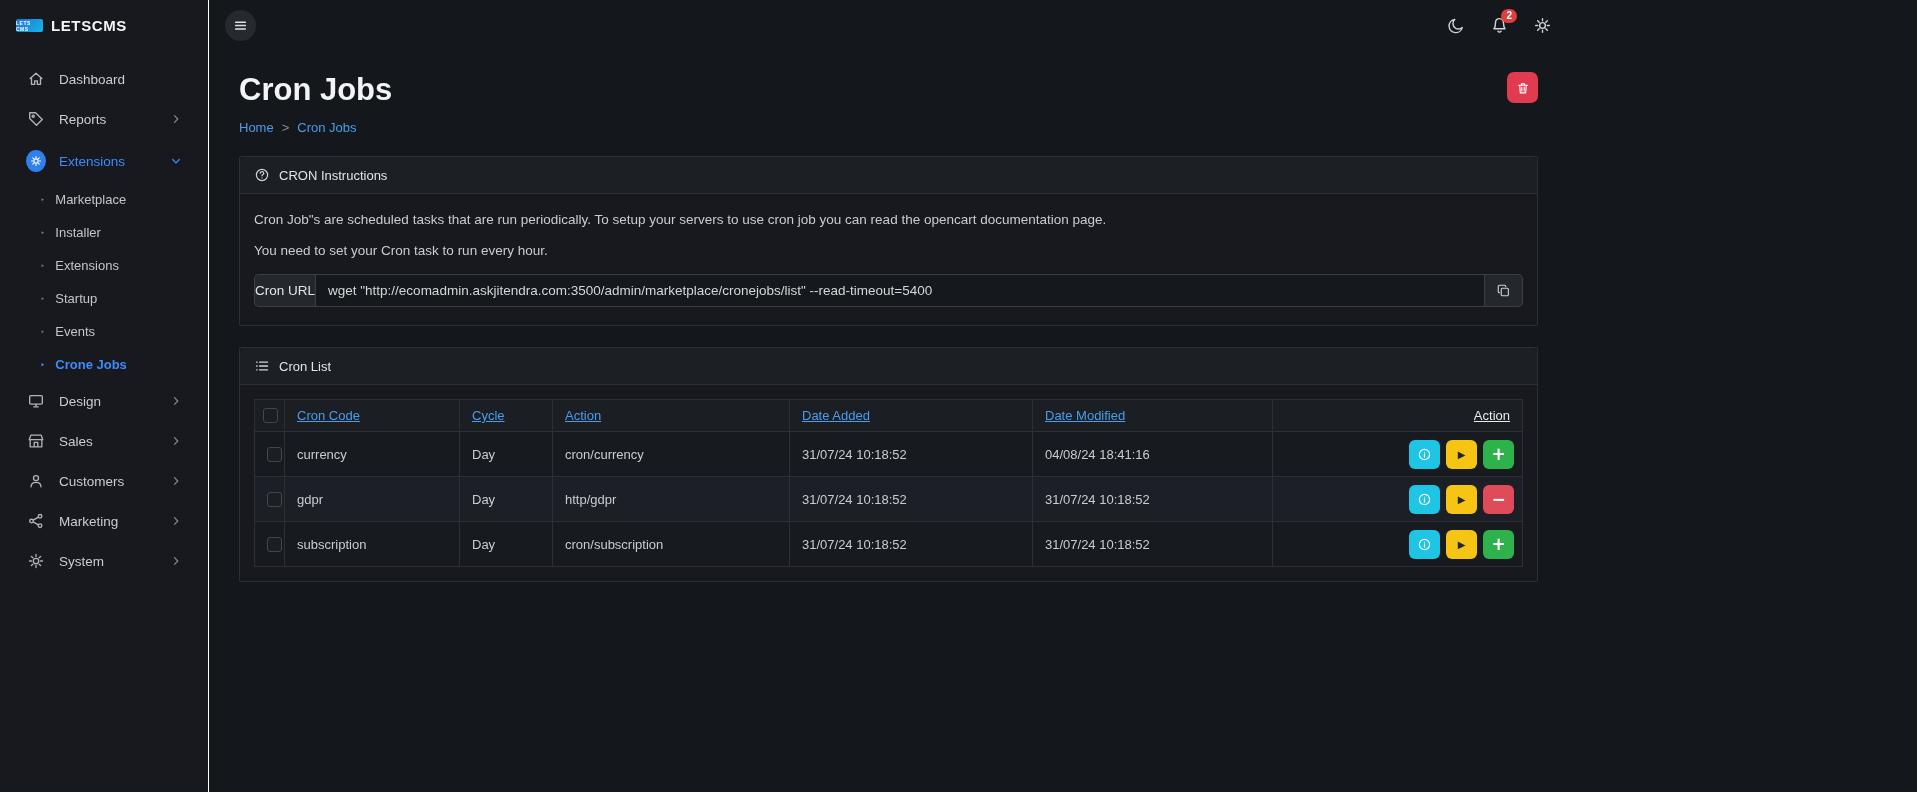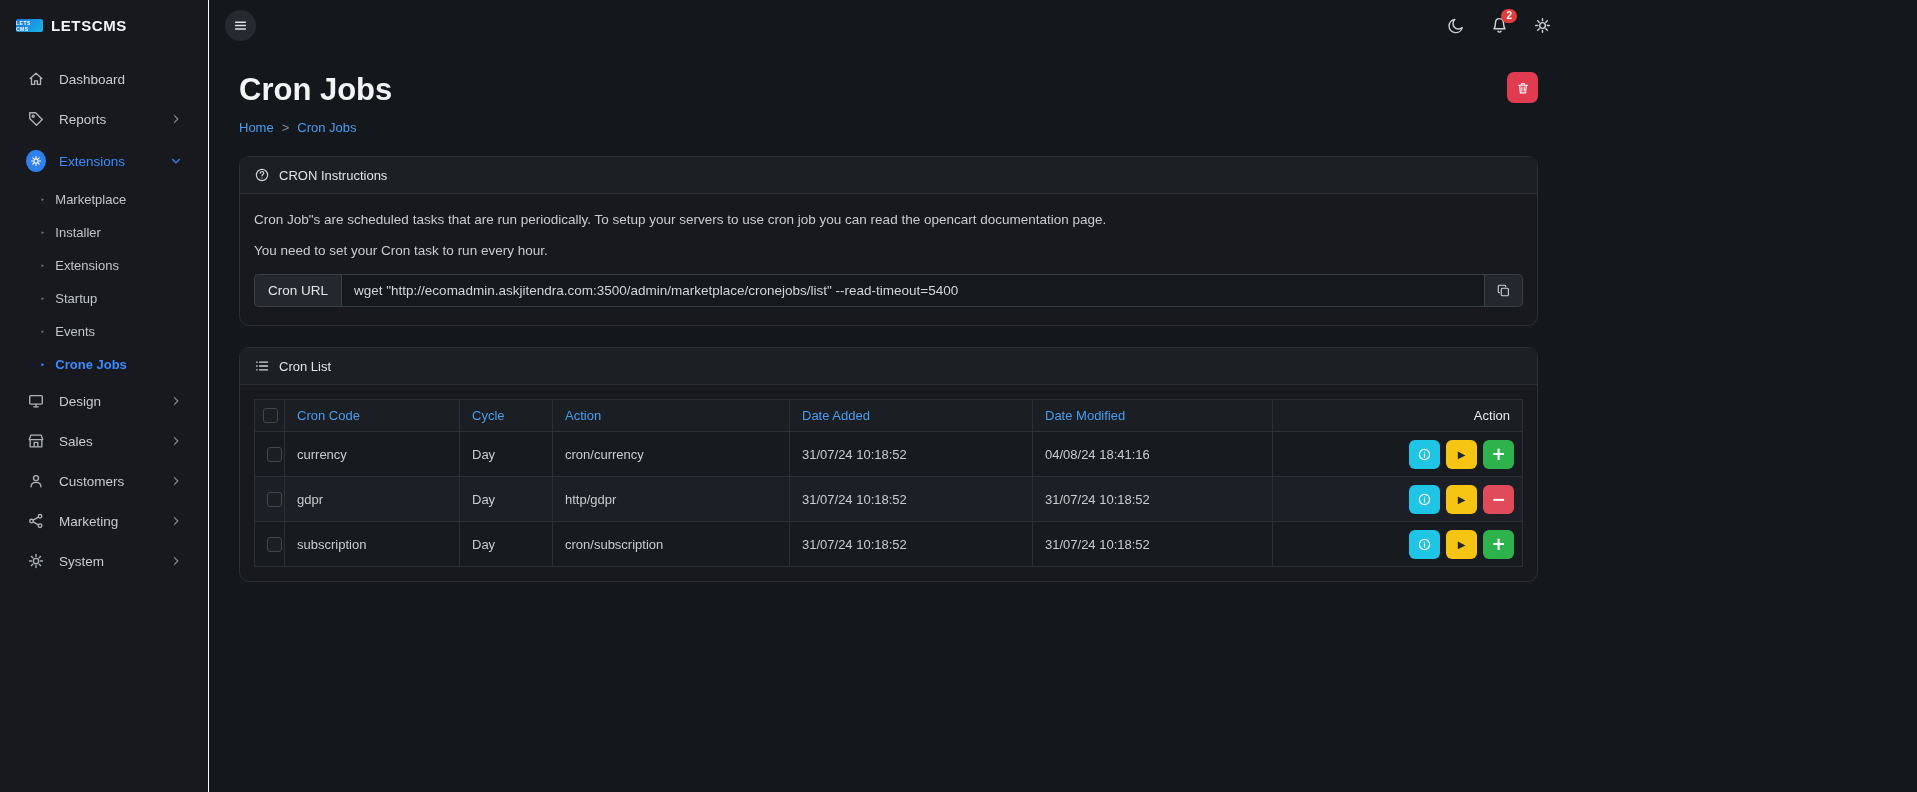--- a/index.html
+++ b/index.html
@@ -36,37 +36,37 @@
 
   .content { padding:19px 30px 0 30px; }
   .page-head { position:relative; }
   .page-title { font-size:31px; font-weight:700; color:#f3f4f6; margin:2px 0 12px; }
   .breadcrumb { font-size:13px; display:flex; gap:8px; }
   .crumb-link { color:#4a9ded; text-decoration:none; cursor:pointer; }
   .crumb-sep { color:#8b9096; }
   .delete-btn { position:absolute; top:0; right:0; width:31px; height:31px; border-radius:7px; background:#e13b4f;
                 border:none; color:#fff; display:flex; align-items:center; justify-content:center; cursor:pointer; }
 
-  .panel { border:1px solid #2c2f35; border-radius:10px; margin-top:21px; background:#17191e; }
+  .panel { border:1px solid #2c2f35; border-radius:2px; margin-top:21px; background:#17191e; }
   .panel-header { padding:10px 14px; border-bottom:1px solid #2c2f35; background:#1c1f24; font-size:13px;
                   color:#e2e5e8; display:flex; align-items:center; gap:9px; border-radius:5px 5px 0 0; }
   .panel-header .picon { color:#cfd3d7; display:flex; }
   .panel-body { padding:14px; }
   .instr { font-size:13.5px; color:#c9ccd0; margin:4px 0 16px; }
 
   .cron-url-group { display:flex; height:33px; margin-bottom:4px; }
-  .cu-label { display:flex; align-items:center; padding:0 13px; background:#24272d; border:1px solid #3a3e45;
+  .cu-label { display:flex; align-items:center; padding:0 0; background:#24272d; border:1px solid #3a3e45;
               border-right:none; border-radius:5px 0 0 5px; font-size:13.5px; color:#e2e5e8; white-space:nowrap; }
   .cu-input { flex:1; background:#15181c; border:1px solid #3a3e45; color:#d4d7da; padding:0 12px; font-size:13.5px; outline:none; }
   .cu-copy { width:38px; background:#24272d; border:1px solid #3a3e45; border-left:none; border-radius:0 5px 5px 0;
              color:#cfd3d7; display:flex; align-items:center; justify-content:center; cursor:pointer; }
 
   table.cron-table { width:100%; border-collapse:collapse; table-layout:fixed; font-size:13px; }
   .cron-table th, .cron-table td { border:1px solid #2c2f35; padding:0 12px; text-align:left; overflow:hidden; white-space:nowrap; }
-  .cron-table thead th { height:32px; background:#1b1e23; font-weight:400; color:#4a9ded; }
+  .cron-table thead th { height:32px; background:#1b1e23; font-weight:400; color:#4a9ded;text-decoration:underline; }
   .cron-table thead th.plain { color:#e8eaec; text-align:right; }
   .cron-table tbody td { height:45px; color:#c9ccd0;margin-left:12px; }
   .cron-table tbody tr:nth-child(odd)  { background:#171a1f; }
   .cron-table tbody tr:nth-child(even) { background:#1c1f25; }
   .cb { appearance:none; width:15px; height:15px; border:1px solid #42474e; border-radius:3px; background:#1b1e23;
         display:block; cursor:pointer; }
   td.actions, th.cbcol { padding:0 8px; }
   .row-btns { display:flex; gap:6px; justify-content:flex-end; }
   .btn { width:31px; height:29px; border-radius:6px; border:none; display:flex; align-items:center; justify-content:center;
          font-weight:700; cursor:pointer; font-family:"DejaVu Sans", sans-serif; }

